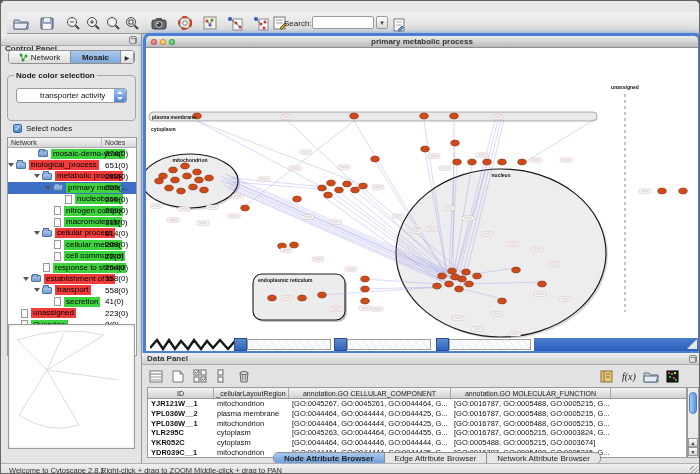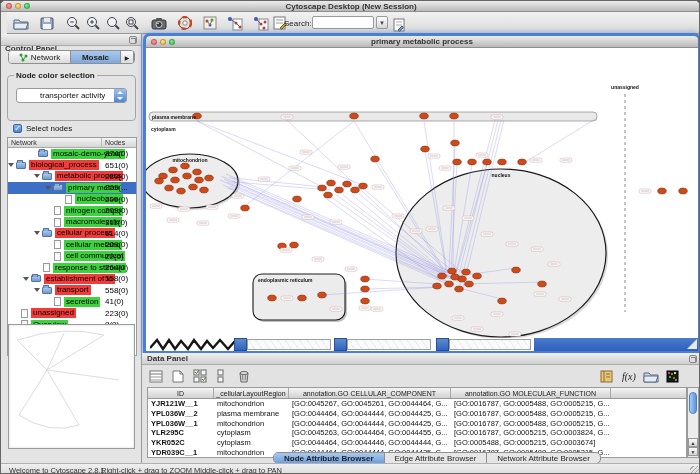--- a/index.html
+++ b/index.html
@@ -167,28 +167,20 @@
     background:linear-gradient(#efefef,#dcdcdc); border-top:1px solid #b0b0b0; }
   #statusbar span { position:absolute; top:2px; font-size:7.5px; color:#333; }
   #grip { position:absolute; right:1px; top:1px; width:10px; height:10px;
     background:repeating-linear-gradient(135deg,transparent 0 2px,#aaa 2px 3px); }
 </style>
 </head>
 <body>
 
 <div id="app">
 
-  <div id="titlebar">
-    <div class="lights">
-      <span class="light l-red"></span>
-      <span class="light l-yel"></span>
-      <span class="light l-grn"></span>
-    </div>
-    <div class="title">Cytoscape Desktop (New Session)</div>
-  </div>
 
   <div id="toolbar">
     <span class="tbtn" style="left:4px">
       <svg width="16" height="13">
           <path d="M1 3 h5 l1.5 2 H15 v7 H1 z" fill="#cbd6e4" stroke="#5b6b84"></path>
           <path d="M1 6 h14 l-2 6 H1 z" fill="#e6ecf5" stroke="#5b6b84"></path>
         </svg>
       </span>
     <span class="tbtn" style="left:30px">
       <svg width="14" height="13">

